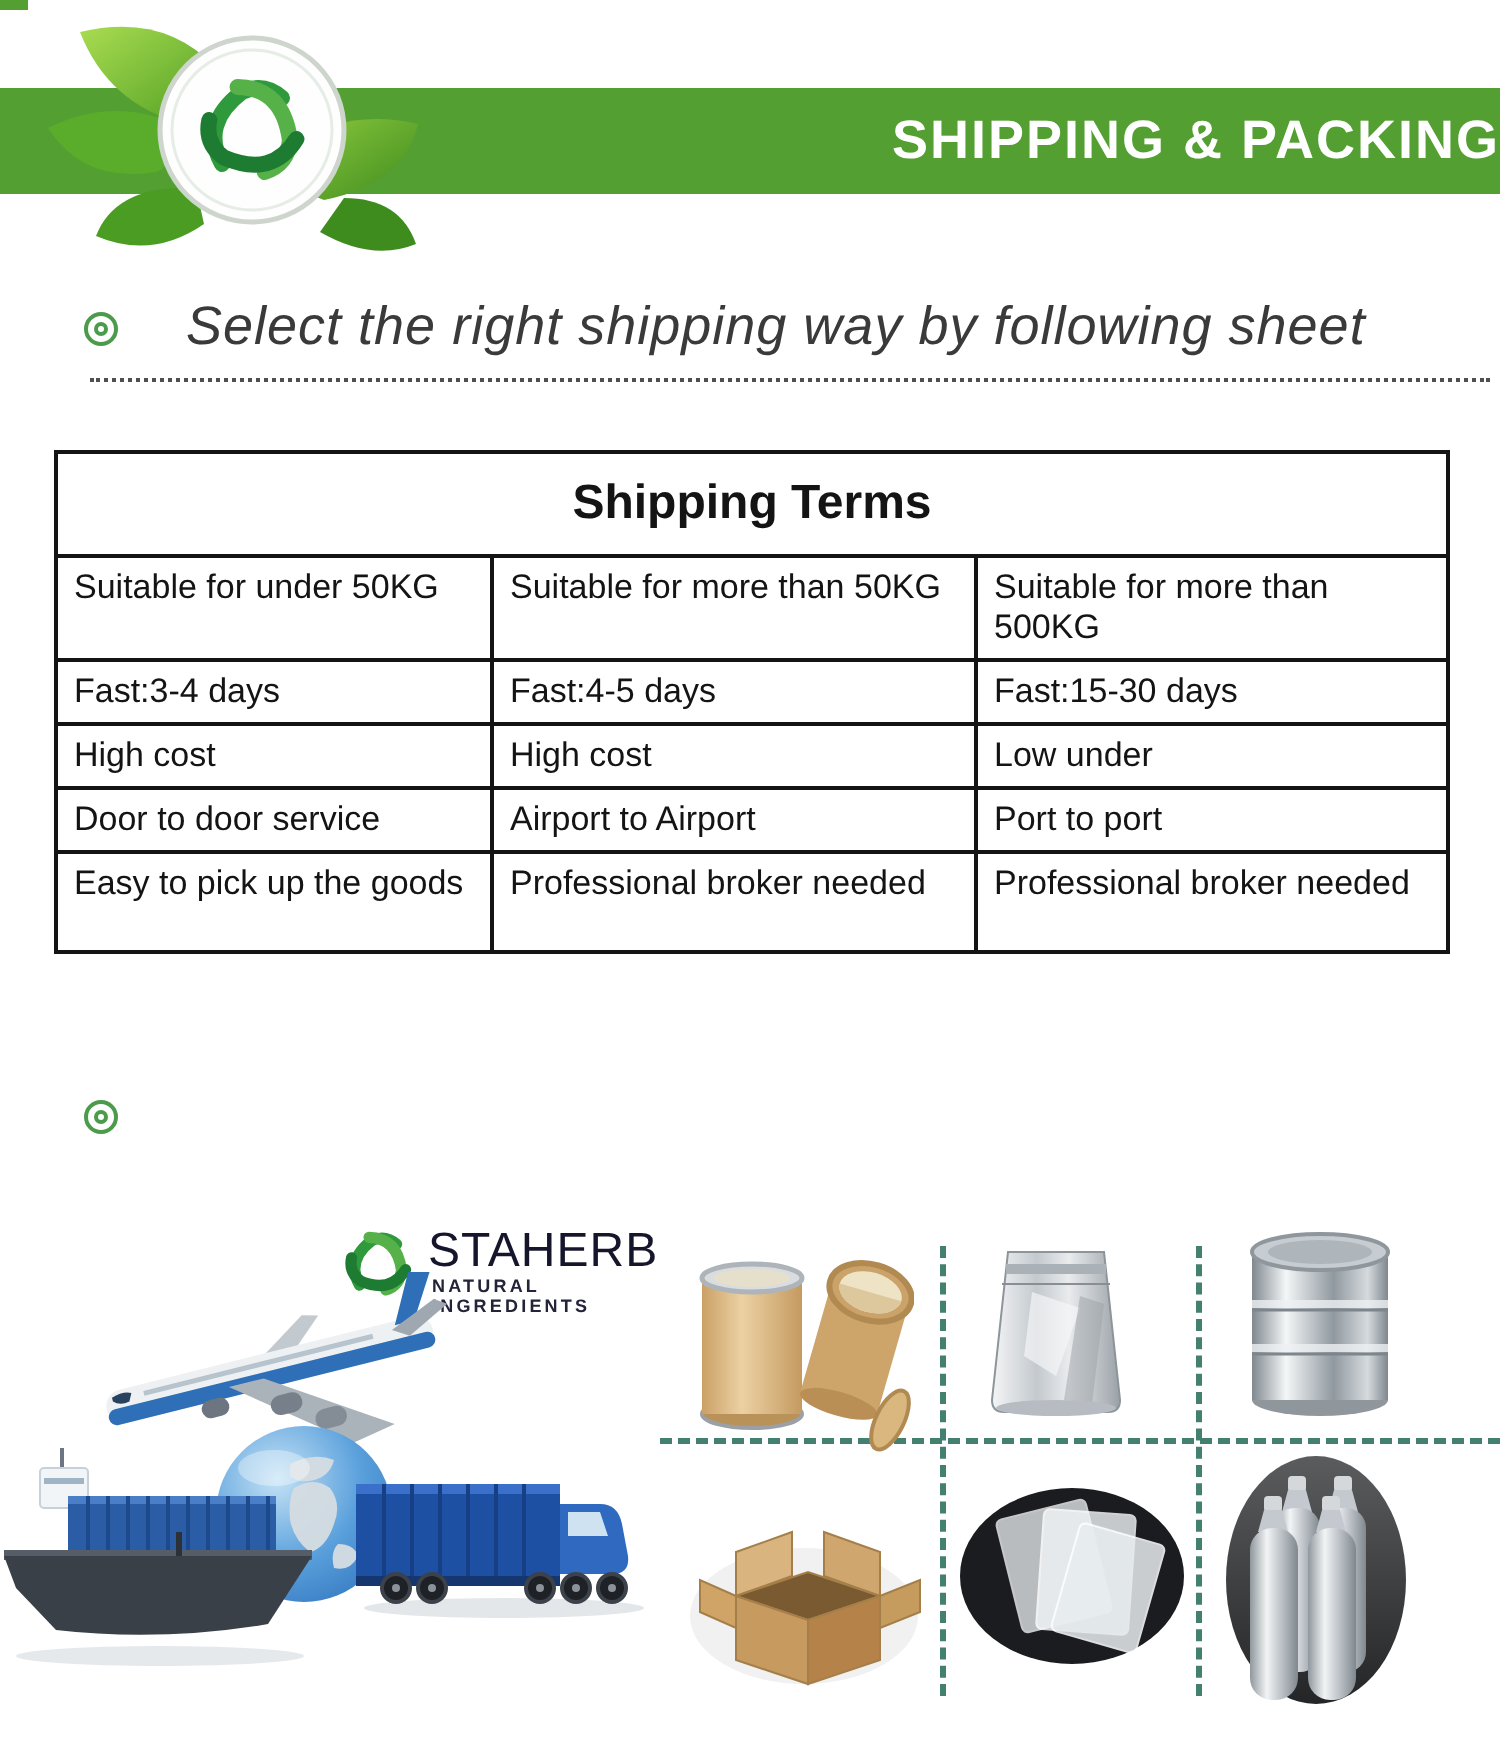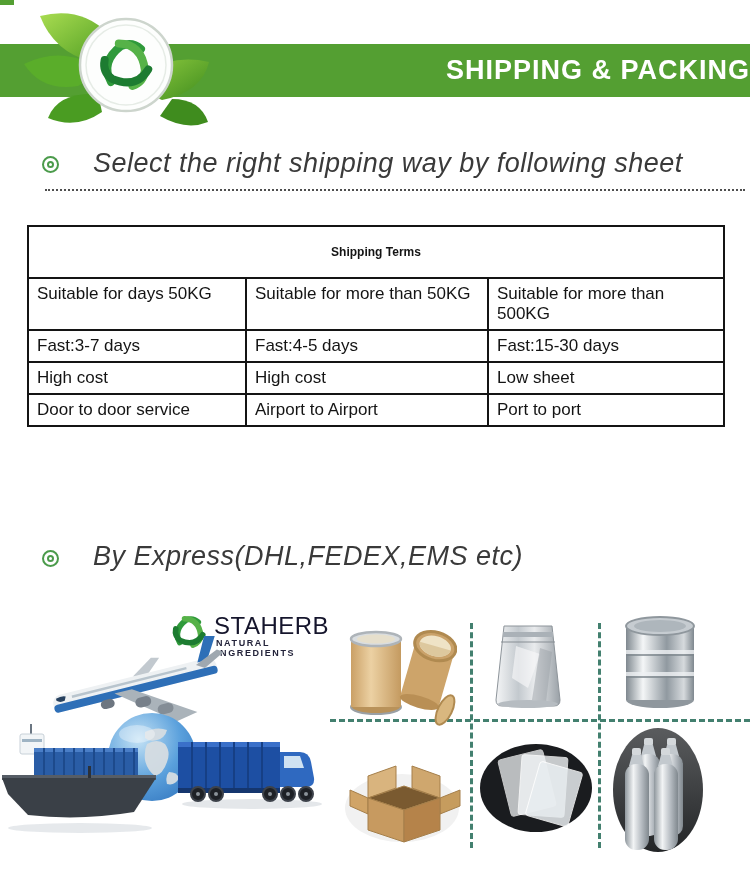--- a/index.html
+++ b/index.html
@@ -17,21 +17,21 @@
   
   .bullet { position:absolute; width:17px; height:17px; border:2px solid #4b9b4b; border-radius:50%; }
   .bullet .inner { position:absolute; left:3px; top:3px; width:7px; height:7px; border:2px solid #4b9b4b; border-radius:50%; }
   .h-italic { position:absolute; left:93px; font-style:italic; font-size:27px; color:#3a3a3a; letter-spacing:0.5px;text-align:right; }
   .dotted-divider { position:absolute; left:45px; top:189px; width:700px; border-top:2px dotted #4f4f4f; }
 
   
   table.ship { position:absolute; left:27px; top:225px; width:696px; border-collapse:collapse;
     font-size:17px; color:#141414; table-layout:fixed; }
   table.ship td, table.ship th { border:2px solid #141414; padding:5px 8px; vertical-align:top; text-align:left; font-weight:normal; }
-  table.ship th.title { text-align:center; vertical-align:middle; font-weight:bold; font-size:12px; height:52px; }
+  table.ship th.title { text-align:center; vertical-align:middle; font-weight:bold; font-size:24px; height:52px; }
   .rh1 td { height:30px; } .rh2 td { height:29px; } .rh3 td { height:29px; }
   .rh4 td { height:29px;margin-top:40px; } .rh5 td { height:20px;margin-left:19px; } .rh6 td { height:50px; }
 
   
   .composite { position:absolute; left:0; top:598px; width:345px; height:282px; }
   .brand-name { position:absolute; left:214px; top:14px; font-size:24px; font-weight:normal; color:#15152c; letter-spacing:0.5px; }
   .brand-tagline { position:absolute; left:216px; top:40px; font-size:9px; font-weight:bold; color:#23233a; letter-spacing:1.6px; }
   .abs { position:absolute; }
 
   .pack-grid { position:absolute; left:330px; top:598px; width:420px; height:282px; }
@@ -82,46 +82,50 @@
     <colgroup>
         <col style="width:218px">
         <col style="width:242px">
         <col style="width:236px">
       </colgroup>
     <tbody>
         <tr>
       <th class="title" colspan="3">Shipping Terms</th>
     </tr>
     <tr class="rh2">
-      <td>Suitable for days 50KG</td>
+      <td>Suitable for under 50KG</td>
       <td>Suitable for more than 50KG</td>
       <td>Suitable for more than 500KG</td>
     </tr>
     <tr class="rh3">
-      <td>Fast:3-7 days</td>
+      <td>Fast:3-4 days</td>
       <td>Fast:4-5 days</td>
       <td>Fast:15-30 days</td>
     </tr>
     <tr class="rh4">
       <td>High cost</td>
       <td>High cost</td>
-      <td>Low sheet</td>
+      <td>Low under</td>
     </tr>
     <tr class="rh5">
       <td>Door to door service</td>
       <td>Airport to Airport</td>
       <td>Port to port</td>
     </tr>
+    <tr class="rh6">
+      <td>Easy to pick up the goods</td>
+      <td>Professional broker needed</td>
+      <td>Professional broker needed</td>
+    </tr>
   </tbody>
     </table>
 
   <span class="bullet" style="left:42px; top:550px;">
       <span class="inner"></span>
     </span>
-  <div class="h-italic" style="top:541px;">By Express(DHL,FEDEX,EMS etc)</div>
 
   <div class="composite">
 
     <svg class="abs" style="left:166px; top:8px;" width="46" height="52" viewBox="0 0 46 52">
       <g transform="translate(23,26) scale(0.62)">
         <path d="M-15,17 Q-26,-3 -5,-19 Q6,-24 15,-16" fill="none" stroke="#2f9a3b" stroke-width="9" stroke-linecap="round"></path>
         <path d="M-15,17 Q-26,-3 -5,-19 Q6,-24 15,-16" fill="none" stroke="#56b248" stroke-width="9" stroke-linecap="round" transform="rotate(120)"></path>
         <path d="M-15,17 Q-26,-3 -5,-19 Q6,-24 15,-16" fill="none" stroke="#1d7c31" stroke-width="9" stroke-linecap="round" transform="rotate(240)"></path>
       </g>
     </svg>

